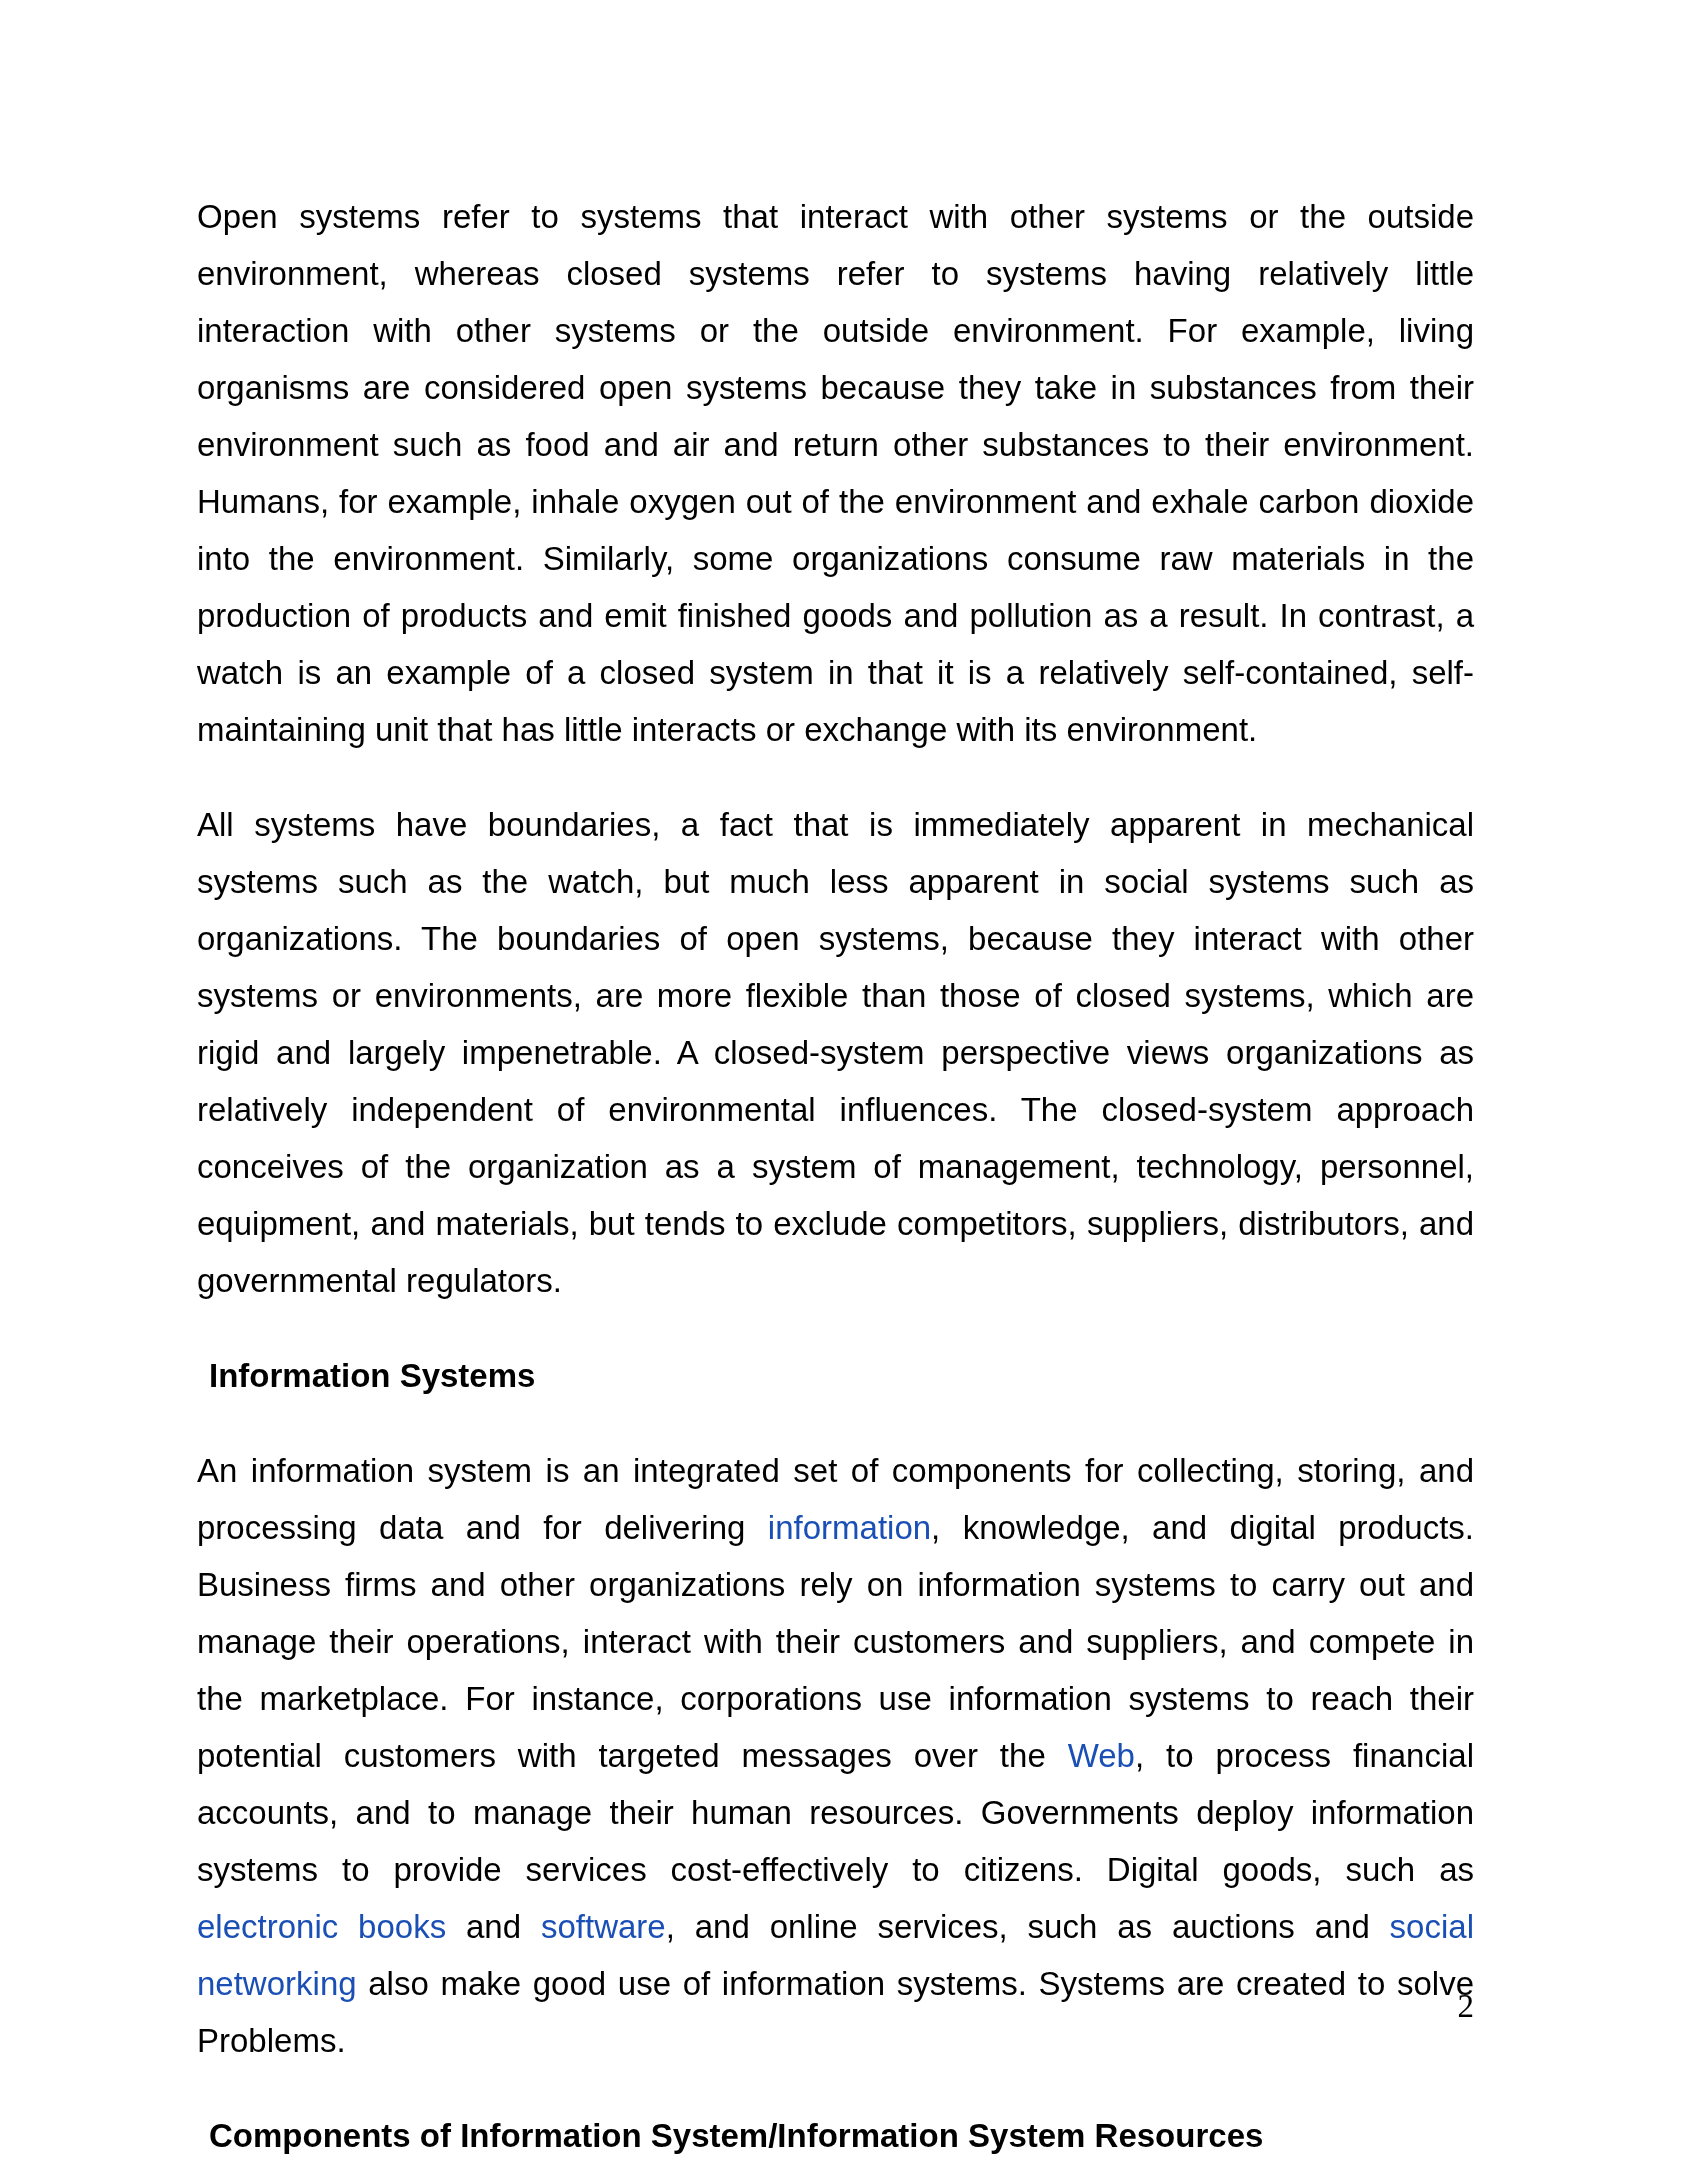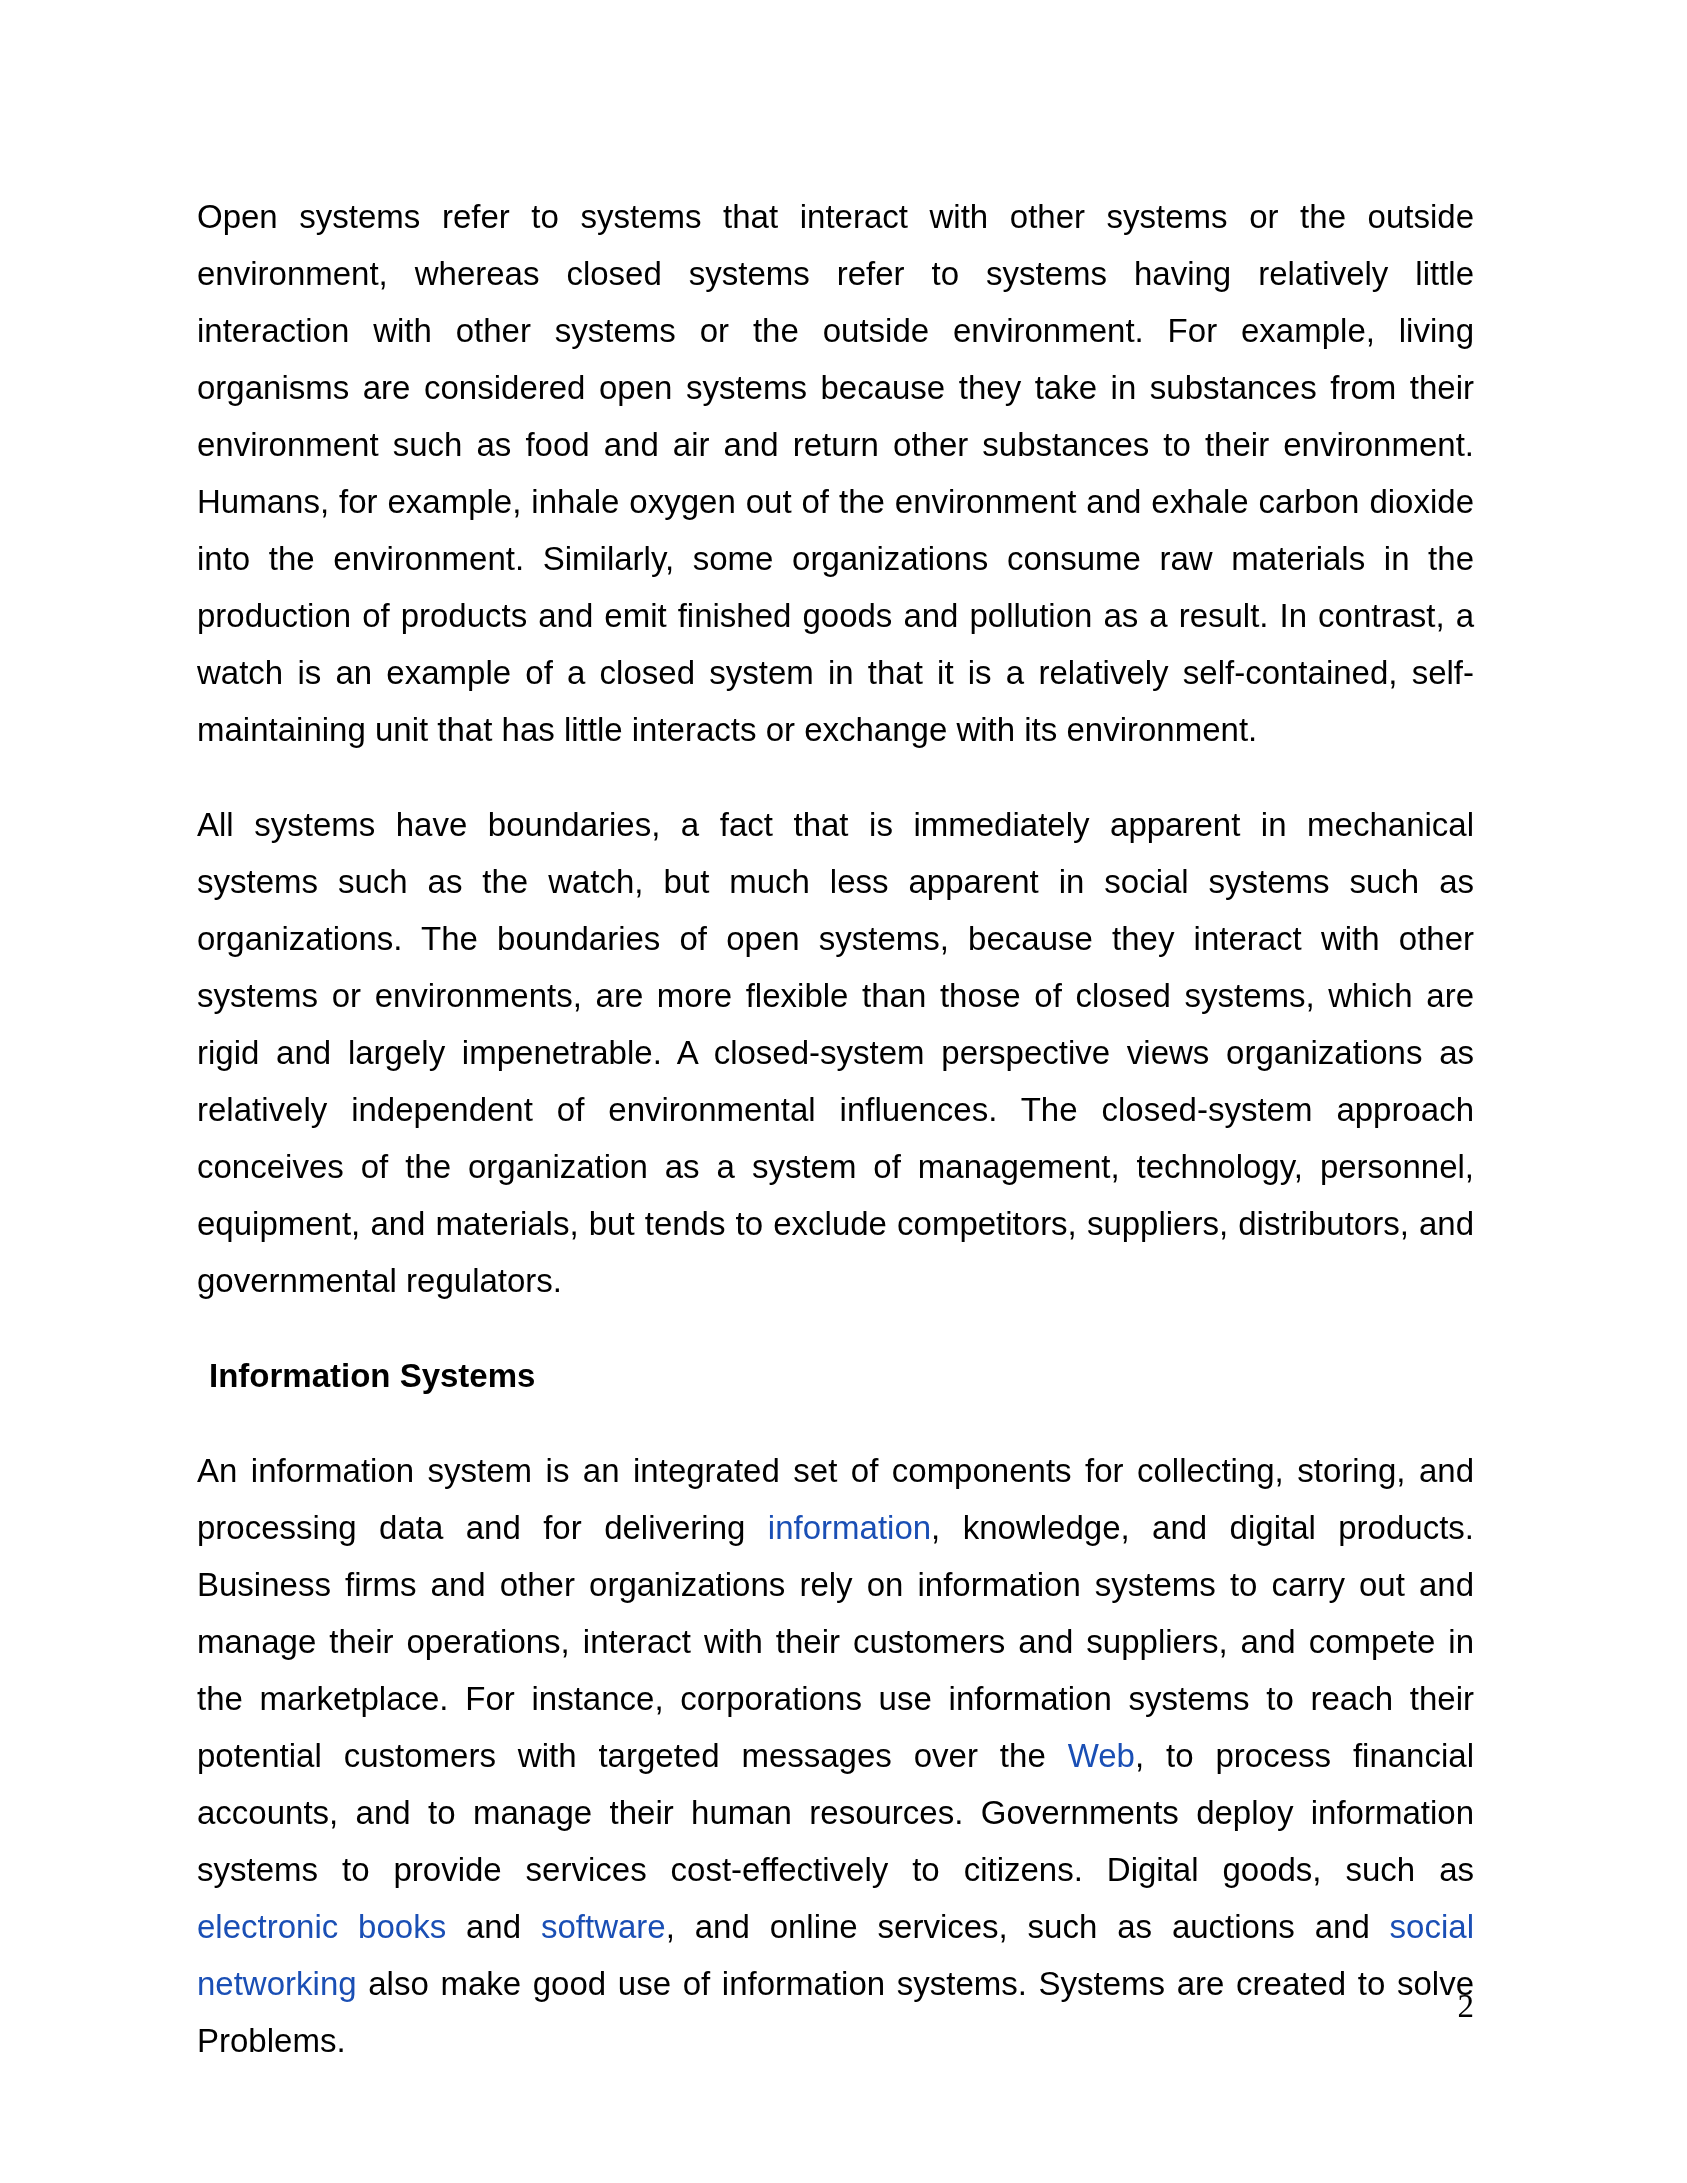--- a/index.html
+++ b/index.html
@@ -36,16 +36,17 @@
   }
 </style>
 </head>
 <body>
 
 <div class="page">
   <p class="para">Open systems refer to systems that interact with other systems or the outside environment, whereas closed systems refer to systems having relatively little interaction with other systems or the outside environment. For example, living organisms are considered open systems because they take in substances from their environment such as food and air and return other substances to their environment. Humans, for example, inhale oxygen out of the environment and exhale carbon dioxide into the environment. Similarly, some organizations consume raw materials in the production of products and emit finished goods and pollution as a result. In contrast, a watch is an example of a closed system in that it is a relatively self-contained, self-maintaining unit that has little interacts or exchange with its environment.</p>
   <p class="para">All systems have boundaries, a fact that is immediately apparent in mechanical systems such as the watch, but much less apparent in social systems such as organizations. The boundaries of open systems, because they interact with other systems or environments, are more flexible than those of closed systems, which are rigid and largely impenetrable. A closed-system perspective views organizations as relatively independent of environmental influences. The closed-system approach conceives of the organization as a system of management, technology, personnel, equipment, and materials, but tends to exclude competitors, suppliers, distributors, and governmental regulators.</p>
   <div class="heading">Information Systems</div>
   <p class="para"><span>An information system is an integrated set of components for collecting, storing, and processing data and for delivering </span><a class="link" style="color: rgb(26, 79, 181);">information</a><span>, knowledge, and digital products. Business firms and other organizations rely on information systems to carry out and manage their operations, interact with their customers and suppliers, and compete in the marketplace. For instance, corporations use information systems to reach their potential customers with targeted messages over the </span><a class="link" style="color: rgb(26, 79, 181);">Web</a><span>, to process financial accounts, and to manage their human resources. Governments deploy information systems to provide services cost-effectively to citizens. Digital goods, such as </span><a class="link" style="color: rgb(26, 79, 181);">electronic books</a><span> and </span><a class="link" style="color: rgb(26, 79, 181);">software</a><span>, and online services, such as auctions and </span><a class="link" style="color: rgb(26, 79, 181);">social networking</a><span> also make good use of information systems. Systems are created to solve Problems.</span></p>
+  <div class="heading">Components of Information System/Information System Resources</div>
 </div>
 
 <div class="page-number">2</div>
 
 
 </body></html>

